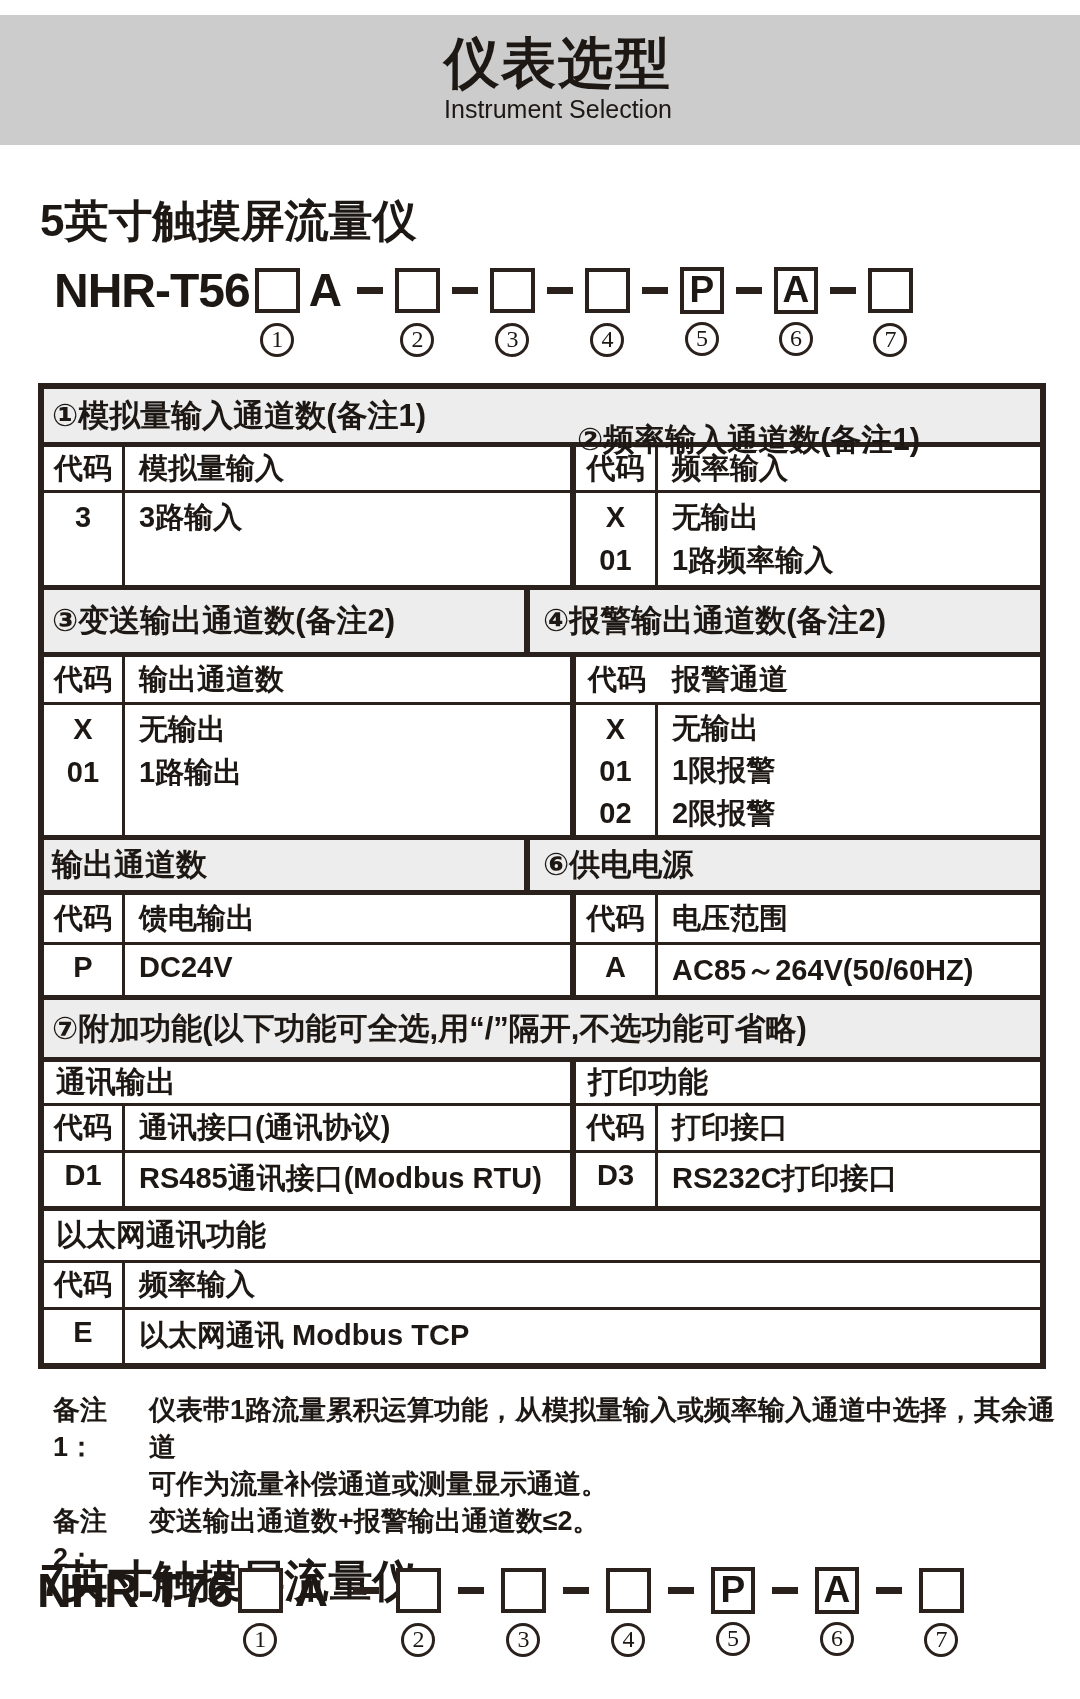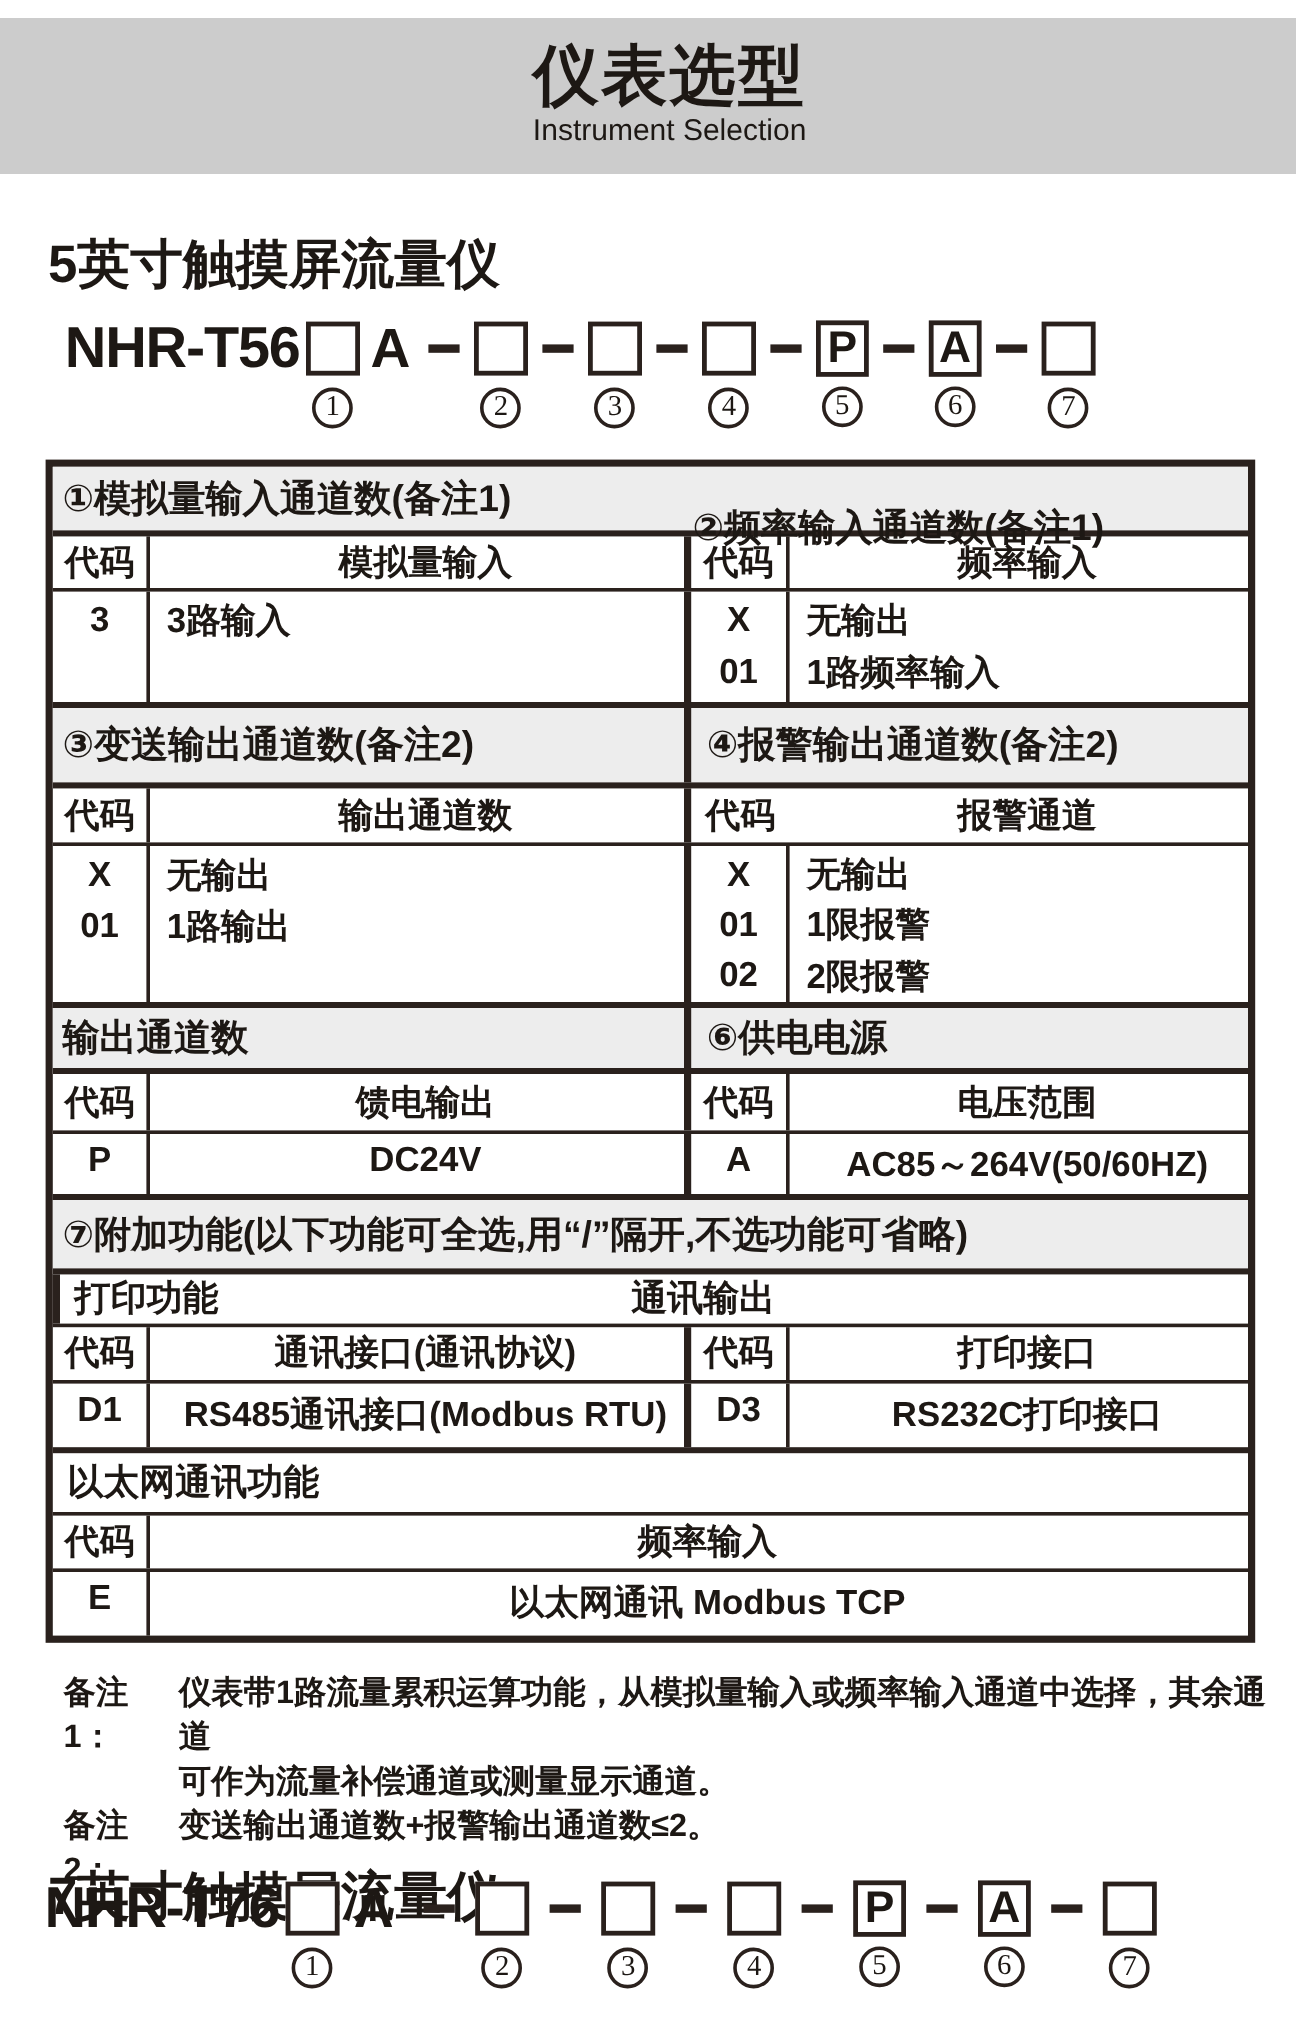--- a/index.html
+++ b/index.html
@@ -36,40 +36,40 @@
   .slot{position:relative;display:inline-block;margin:0 2px;}
   .box{width:45px;height:45px;border:4px solid var(--bd);background:#fff;display:flex;align-items:center;justify-content:center;}
   .box.lettered{width:44px;height:47px;font-size:37px;font-weight:bold;}
   .circ{
     position:absolute;top:55px;left:50%;transform:translateX(-50%);
     width:34px;height:34px;border:3px solid var(--bd);border-radius:50%;
     display:flex;align-items:center;justify-content:center;
     font-size:24px;font-family:"Liberation Serif","DejaVu Serif",serif;
   }
   
-  .tbl{position:absolute;left:38px;top:383px;width:1008px;border:6px solid var(--bd);background:#fff;text-align:center;}
+  .tbl{position:absolute;left:38px;top:383px;width:1008px;border:6px solid var(--bd);background:#fff;}
   .row{display:flex;width:100%;}
   .gray{background:var(--gray);}
   .bb5{border-bottom:5px solid var(--bd);}
   .bb3{border-bottom:3px solid var(--bd);}
   .half{display:flex;}
   .half.left{width:526px;}
   .half.right{flex:1;border-left:6px solid var(--bd);}
   .codecol{width:81px;flex-shrink:0;border-right:3px solid var(--bd);display:flex;flex-direction:column;align-items:center;justify-content:center;font-weight:bold;font-size:29px;}
   .half.right .codecol{width:82px;}
   .codecol.nodiv{border-right:none;}
   .desccol{flex:1;display:flex;flex-direction:column;justify-content:center;padding-left:14px;font-weight:bold;font-size:29px;}
   .stackwrap{justify-content:flex-start;padding-top:3px;}
   .stackwrap span{height:43px;display:flex;align-items:center;}
   .codecol.stackwrap span{justify-content:center;width:100%;}
   .sechead{font-size:31px;font-weight:bold;display:flex;align-items:center;}
   .sh-cell{display:flex;align-items:center;height:100%;}
   .sh1-left{width:533px;padding-left:8px;}
   .sh1-right{flex:1;margin-top:48px;}
-  .shc-left{width:526px;padding-left:8px;border-radius:13px;}
+  .shc-left{width:480px;padding-left:8px;border-radius:13px;}
   .shc-right{flex:1;border-left:6px solid var(--bd);padding-left:13px;}
   .shfull{padding-left:8px;}
   .subhead{font-size:30px;font-weight:bold;display:flex;align-items:center;padding-left:12px;height:100%;width:100%;}
   
   .h-head1{height:58px;}
   .h-code1{height:46px;}
   .h-data1{height:97px;}
   .h-head2{height:67px;}
   .h-code2{height:48px;}
   .h-data2{height:135px;}
@@ -239,25 +239,25 @@
     <div class="half right">
       <div class="codecol">A</div>
       <div class="desccol">AC85～264V(50/60HZ)</div>
     </div>
   </div>
 
   <div class="row gray bb5 h-head4 sechead">
     <span class="sh-cell shfull">⑦附加功能(以下功能可全选,用“/”隔开,不选功能可省略)</span>
   </div>
   <div class="row bb3 h-sub4">
+    <div class="half left">
+      <span class="subhead">通讯输出</span>
+    </div>
     <div class="half right">
       <span class="subhead">打印功能</span>
-    </div>
-    <div class="half left">
-      <span class="subhead">通讯输出</span>
     </div>
   </div>
   <div class="row bb3 h-code4">
     <div class="half left">
       <div class="codecol">代码</div>
       <div class="desccol">通讯接口(通讯协议)</div>
     </div>
     <div class="half right">
       <div class="codecol">代码</div>
       <div class="desccol">打印接口</div>

